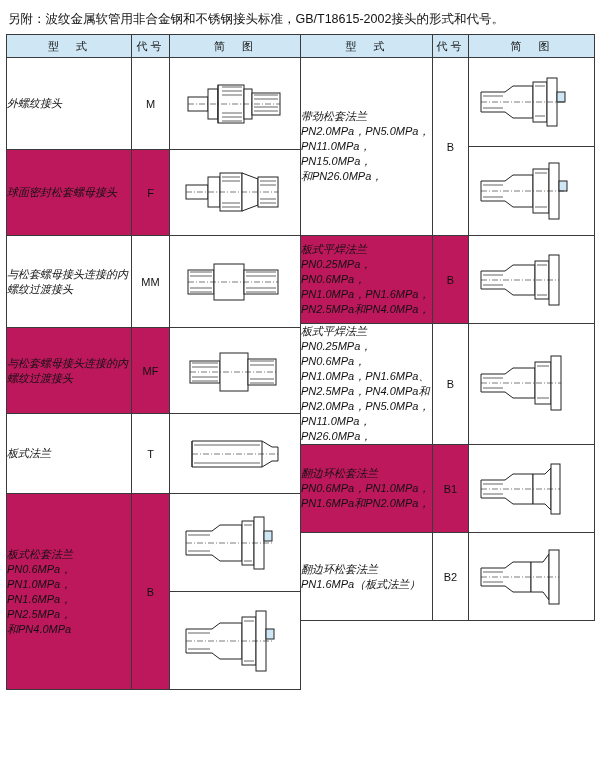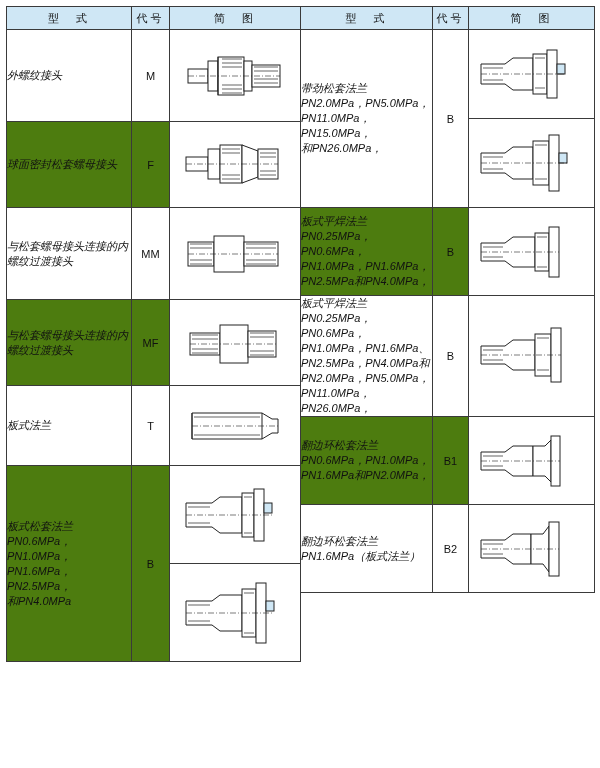--- a/index.html
+++ b/index.html
@@ -57,29 +57,30 @@
     text-align:center;
     vertical-align:middle;
     font-size:12px;
   }
   .cell-fig{
     background:#ffffff;
     padding:0;
     vertical-align:middle;
     text-align:center;
   }
-  .yellow{background:#4d7c0f;}
+  .yellow{background:#be185d;}
   .white{background:#ffffff;}
   svg{display:block;margin:0 auto;}
 </style>
 </head>
 <body>
 
 <div class="page">
 
+  <div class="title">另附：波纹金属软管用非合金钢和不锈钢接头标准，GB/T18615-2002接头的形式和代号。</div>
 
   <table class="main">
     <tbody>
     <tr>
 
       <td style="width:294px;">
         <table class="sub">
           <colgroup>
             <col style="width:125px">
             <col style="width:38px">

